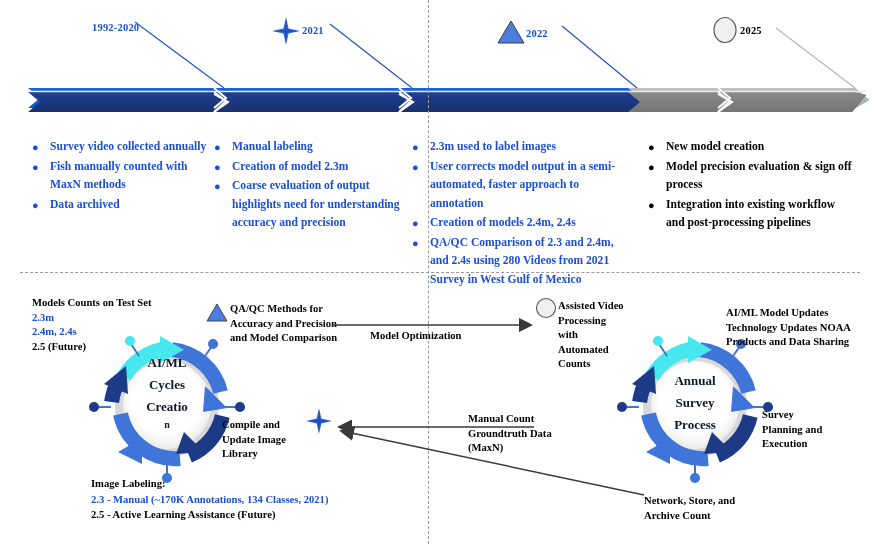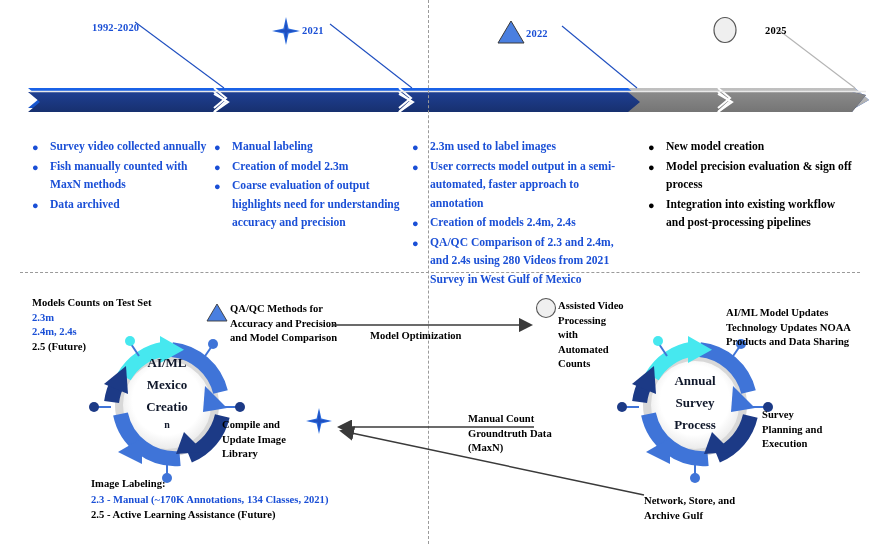--- a/index.html
+++ b/index.html
@@ -168,21 +168,21 @@
     <path d="M14,1 L27,23 L1,23 Z" fill="#4a7fe0" stroke="#3a3a3a" stroke-width="1"></path>
   </svg>
 
   <svg class="abs" style="left:712px; top:16px;" width="26" height="28">
     <ellipse cx="13" cy="14" rx="11" ry="12.5" fill="#efefef" stroke="#555" stroke-width="1.2"></ellipse>
   </svg>
 
   <div class="tl-label tl-blue" style="left:92px; top:22px;">1992-2020</div>
   <div class="tl-label tl-blue" style="left:302px; top:25px;">2021</div>
   <div class="tl-label tl-blue" style="left:526px; top:28px;">2022</div>
-  <div class="tl-label tl-black" style="left:740px; top:25px;margin-left:25px;">2025</div>
+  <div class="tl-label tl-black" style="left:740px; top:25px;">2025</div>
 
   <div class="bul-col c-blue" style="left:32px; top:138px; width:182px;">
     <div class="bul-row">
       <span class="bul-dot">●</span>
       <span class="bul-txt">Survey video collected annually</span>
     </div>
     <div class="bul-row">
       <span class="bul-dot">●</span>
       <span class="bul-txt">Fish manually counted with MaxN methods</span>
     </div>
@@ -285,21 +285,21 @@
         <circle cx="148" cy="77" r="5" fill="#1c3a86" stroke="none"></circle>
       <line x1="75" y1="131" x2="75" y2="146"></line>
         <circle cx="75" cy="148" r="5" fill="#3f74d8" stroke="none"></circle>
       <line x1="19" y1="77" x2="4" y2="77"></line>
         <circle cx="2" cy="77" r="5" fill="#1c3a86" stroke="none"></circle>
     </g>
   </svg>
 
   <div class="cycle-title" style="left:127px; top:352px; width:80px;">
     <div>AI/ML</div>
-    <div>Mexico</div>
+    <div>Cycles</div>
     <div>Creatio</div>
     <div style="font-size:10px; line-height:14px;">n</div>
   </div>
 
   <div class="lbl" style="left:32px; top:296px; width:150px;">
     <div>Models Counts on Test Set</div>
     <div class="blue">2.3m</div>
     <div class="blue">2.4m, 2.4s</div>
     <div>2.5 (Future)</div>
   </div>
@@ -370,21 +370,21 @@
     <circle cx="11" cy="11" r="9.5" fill="#efefef" stroke="#555" stroke-width="1.1"></circle>
   </svg>
   <div class="lbl" style="left:558px; top:299px; width:70px;">Assisted Video Processing with Automated Counts</div>
 
   <div class="lbl" style="left:726px; top:306px; width:142px;">AI/ML Model Updates Technology Updates NOAA Products and Data Sharing</div>
 
   <div class="lbl" style="left:762px; top:408px; width:70px;">Survey Planning and Execution</div>
 
   <div class="lbl" style="left:468px; top:412px; width:92px;">Manual Count Groundtruth Data (MaxN)</div>
 
-  <div class="lbl" style="left:644px; top:494px; width:120px;">Network, Store, and Archive Gulf</div>
+  <div class="lbl" style="left:644px; top:494px; width:120px;">Network, Store, and Archive Count</div>
 
   <svg class="abs" style="left:330px; top:300px;" width="240" height="40">
     <defs>
       <marker id="ah1" markerWidth="9" markerHeight="9" refX="7" refY="4.5" orient="auto">
         <path d="M0,0 L9,4.5 L0,9 Z" fill="#3a3a3a"></path>
       </marker>
     </defs>
     <line x1="2" y1="25" x2="200" y2="25" stroke="#3a3a3a" stroke-width="1.6" marker-end="url(#ah1)"></line>
   </svg>
   <div class="opt-label" style="left:370px; top:330px;">Model Optimization</div>

